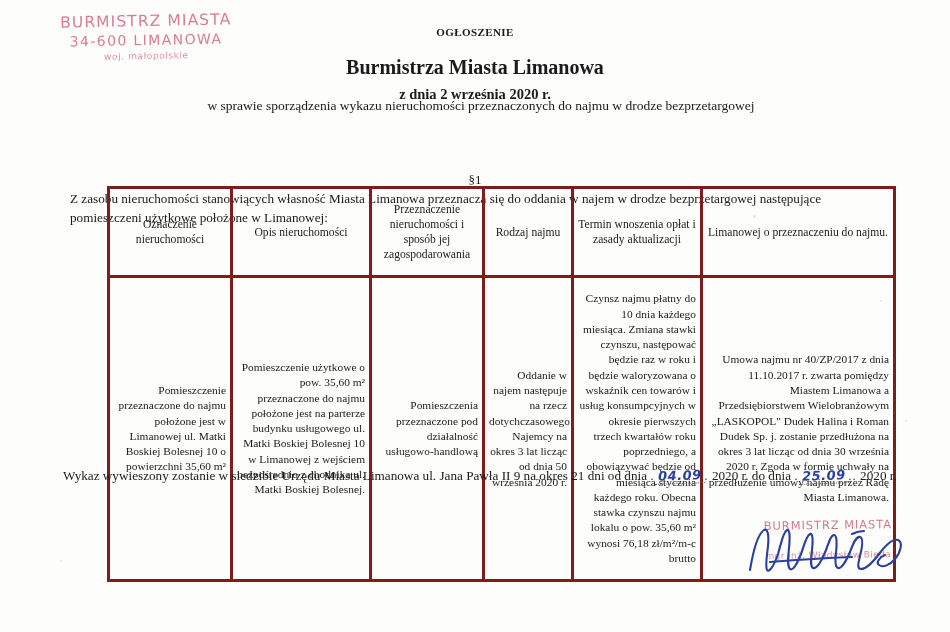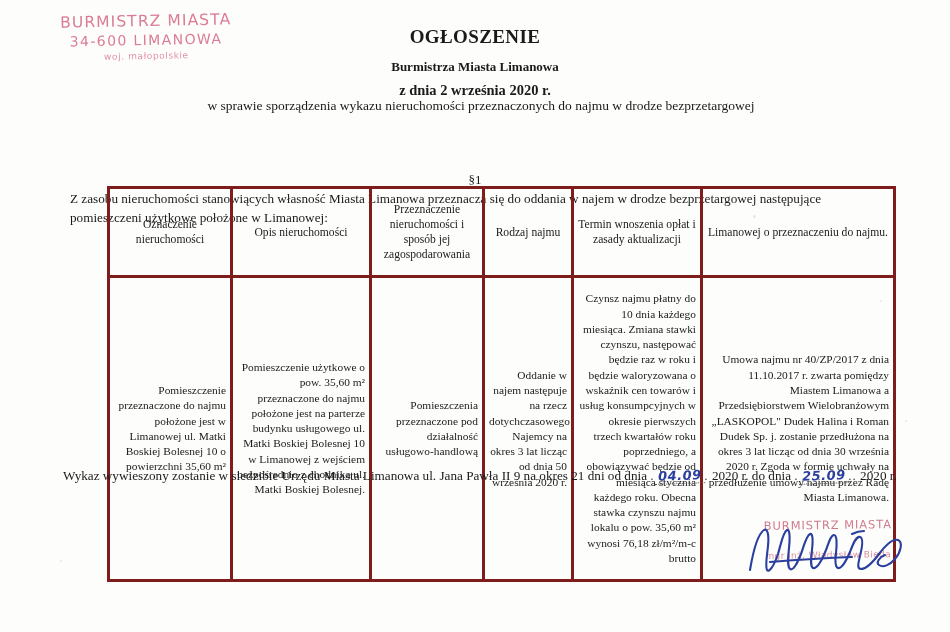--- a/index.html
+++ b/index.html
@@ -58,27 +58,27 @@
   
   .title-block {
     position: absolute;
     left: 0;
     right: 0;
     top: 26px;
     text-align: center;
   }
   .title-block .t1 {
     font-weight: bold;
-    font-size: 19px;
+    font-size: 11px;
     letter-spacing: 0.4px;
   }
   .title-block .t2 {
     font-weight: bold;
-    font-size: 13px;
-    margin-top: 11px;
+    font-size: 20px;
+    margin-top: 18px;
   }
   .title-block .t3 {
     font-weight: bold;
     font-size: 14.5px;
     margin-top: 7px;
   }
   .subject {
     position: absolute;
     left: 12px;
     right: 0;

